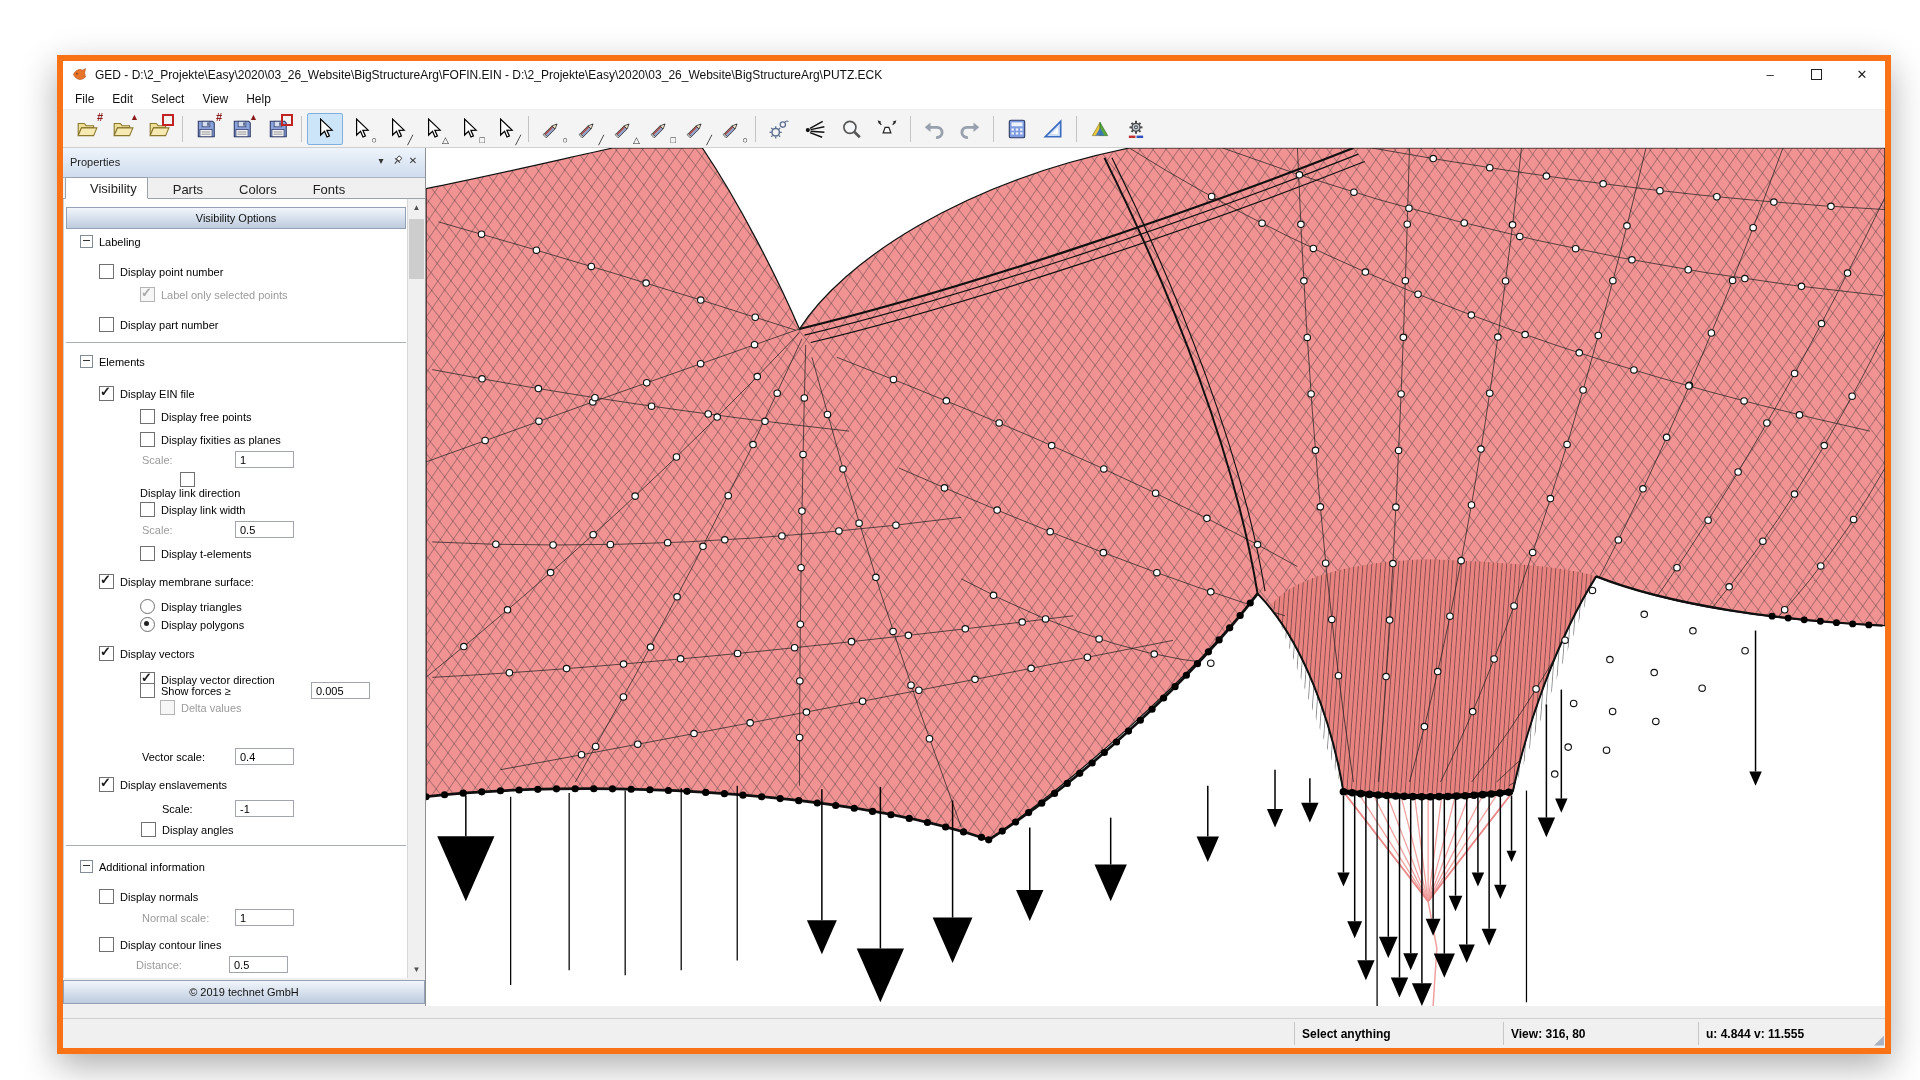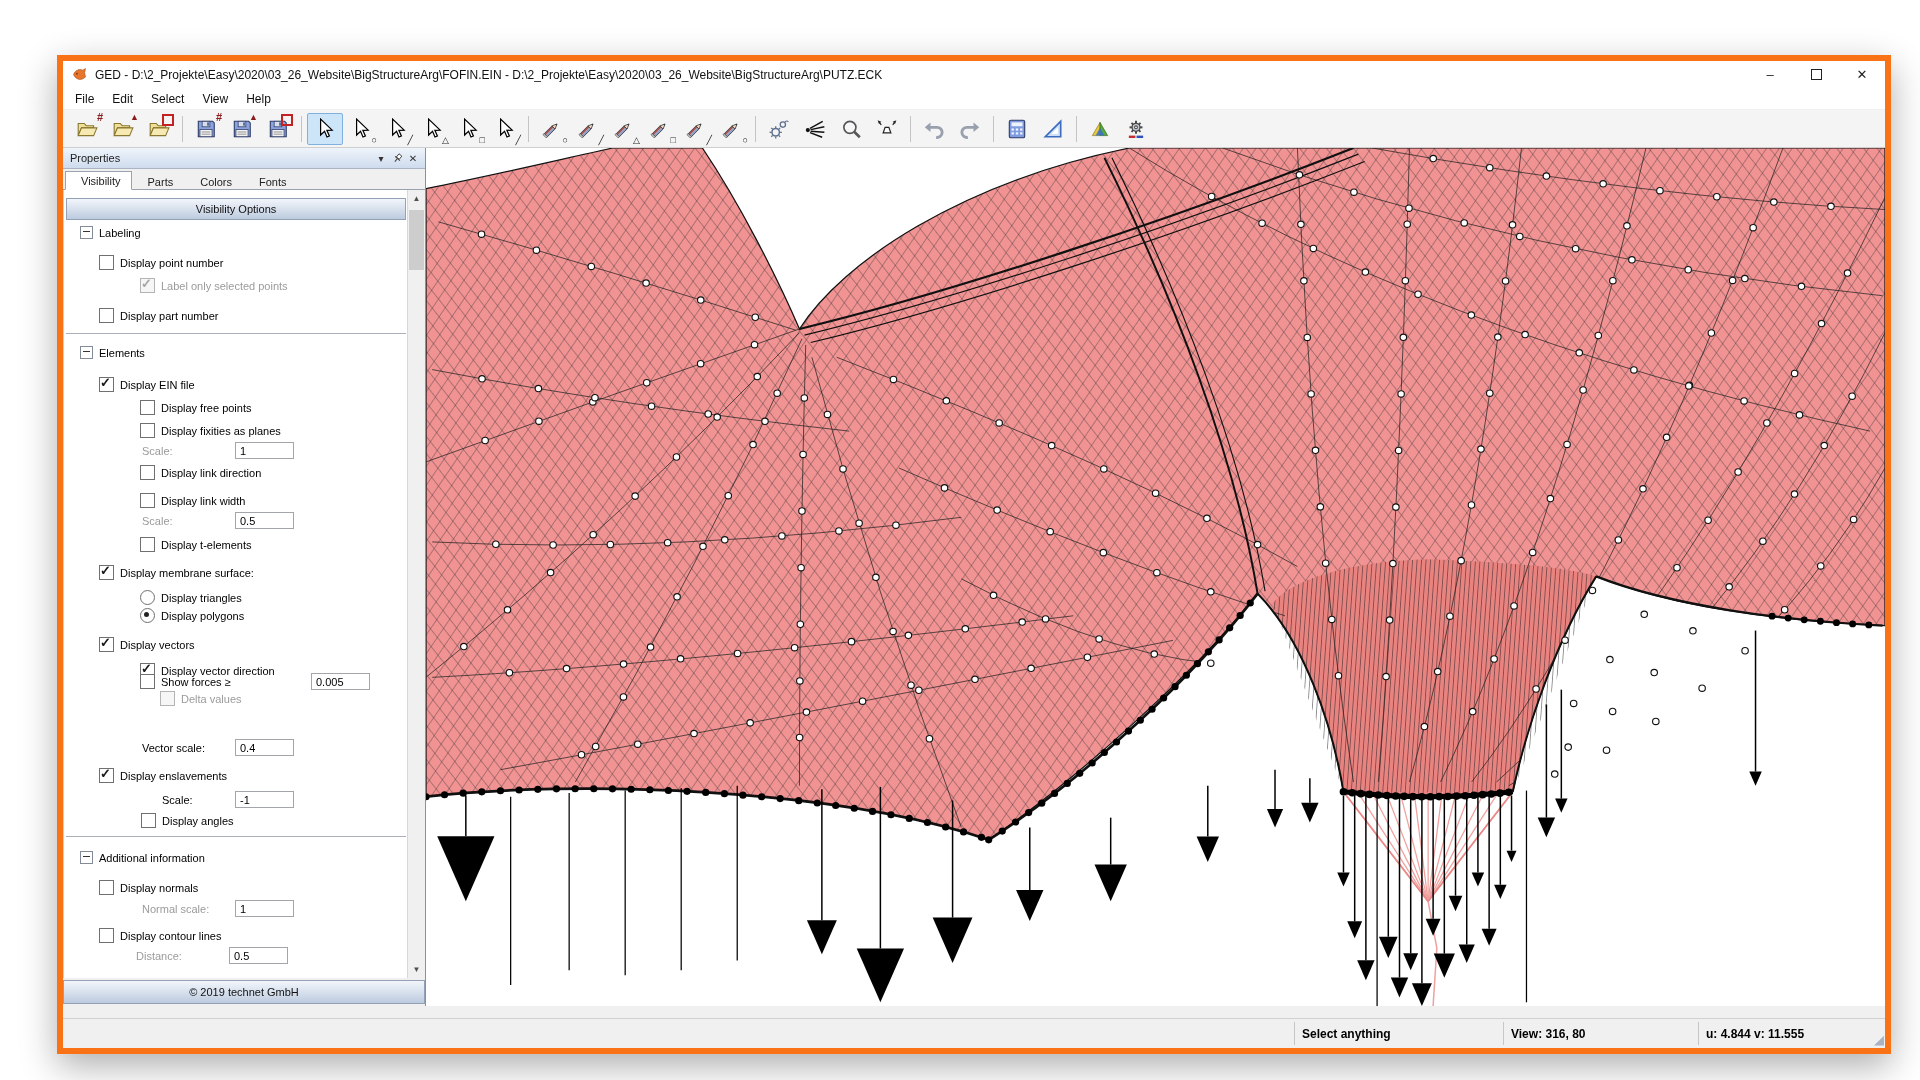--- a/index.html
+++ b/index.html
@@ -24,25 +24,25 @@
   .tbtn svg{width:22px;height:22px;}
   .tbtn.sel{background:#cde5f9;border-color:#7fb0de;}
   .ovl{position:absolute;top:-2px;right:1px;font-weight:bold;color:#8b1a1a;font-size:11px;line-height:11px;}
   .ovl.tri{font-size:9px;}
   .ovl.sqr{width:8px;height:8px;border:2px solid #c22222;top:0;right:2px;}
   .sub{position:absolute;bottom:-1px;right:1px;font-size:9px;line-height:9px;color:#222;}
   
   .dock{flex:1 1 auto;display:flex;min-height:0;}
   .panel{width:362px;flex:0 0 auto;background:#f0f0f0;border-right:1px solid #909090;display:flex;flex-direction:column;}
   .panel-title{height:20px;background:linear-gradient(#eef4fb,#cfdcee);border-bottom:1px solid #aab4c2;
-               display:flex;align-items:center;font-size:11px;color:#222;padding:0 4px 0 7px;}
+               display:flex;align-items:flex-end;font-size:11px;color:#222;padding:0 4px 9px 7px;}
   .panel-title .sp{flex:1;}
   .ptbtn{width:16px;height:15px;display:flex;align-items:center;justify-content:center;font-size:10px;color:#333;}
   .tabs{height:20px;display:flex;align-items:flex-end;background:#f0f0f0;border-bottom:1px solid #9aa2ae;padding-left:2px;}
-  .tab{font-size:11px;color:#222;padding:3px 10px 2px 15px;border:1px solid transparent;border-bottom:none;margin-bottom:-1px;}
+  .tab{font-size:13px;color:#222;padding:3px 10px 2px 24px;border:1px solid transparent;border-bottom:none;margin-bottom:-1px;}
   .tab.active{background:#fff;border-color:#9aa2ae;border-bottom:1px solid #fff;}
   .panel-content{position:relative;flex:1 1 auto;background:#fff;overflow:hidden;border-left:1px solid #d0d0d0;}
   .vis-header{position:absolute;left:2px;right:19px;top:8px;height:20px;background:linear-gradient(#f2f6fb,#bdcbdf);
               border:1px solid #93a1b6;display:flex;align-items:center;justify-content:center;font-size:11px;color:#111;}
   .prow{position:absolute;height:19px;display:flex;align-items:center;font-size:11px;color:#000;white-space:nowrap;}
   .psep{position:absolute;left:2px;right:19px;height:1px;background:#a9afb8;}
   .expbox{width:11px;height:11px;border:1px solid #838b96;background:#fff;position:relative;margin-right:6px;flex:0 0 auto;}
   .expbox:before{content:"";position:absolute;left:2px;right:2px;top:4px;height:1px;background:#333;}
   .cbox{width:13px;height:13px;border:1px solid #707070;background:#fff;position:relative;margin-right:6px;flex:0 0 auto;}
   .cbox .chk{position:absolute;left:0px;top:-3px;font-size:13px;font-weight:bold;color:#1a1a1a;}
@@ -453,21 +453,21 @@
               <span class="rlabel">Display free points</span>
             </div>
             <div class="prow" style="top: 231px; left: 76px;">
               <span class="cbox"></span>
               <span class="rlabel">Display fixities as planes</span>
             </div>
             <div class="prow" style="top: 251px; left: 78px; width: 152px;">
               <span class="ilabel">Scale:</span>
               <span class="ibox" style="left: 93px; top: 1px;">1</span>
             </div>
-            <div class="prow" style="top: 273px; left: 76px;">
+            <div class="prow" style="top: 273px; left: 76px; flex-direction: column;">
               <span class="cbox"></span>
               <span class="rlabel">Display link direction</span>
             </div>
             <div class="prow" style="top: 301px; left: 76px;">
               <span class="cbox"></span>
               <span class="rlabel">Display link width</span>
             </div>
             <div class="prow" style="top: 321px; left: 78px; width: 152px;">
               <span class="ilabel">Scale:</span>
               <span class="ibox" style="left: 93px; top: 1px;">0.5</span>

